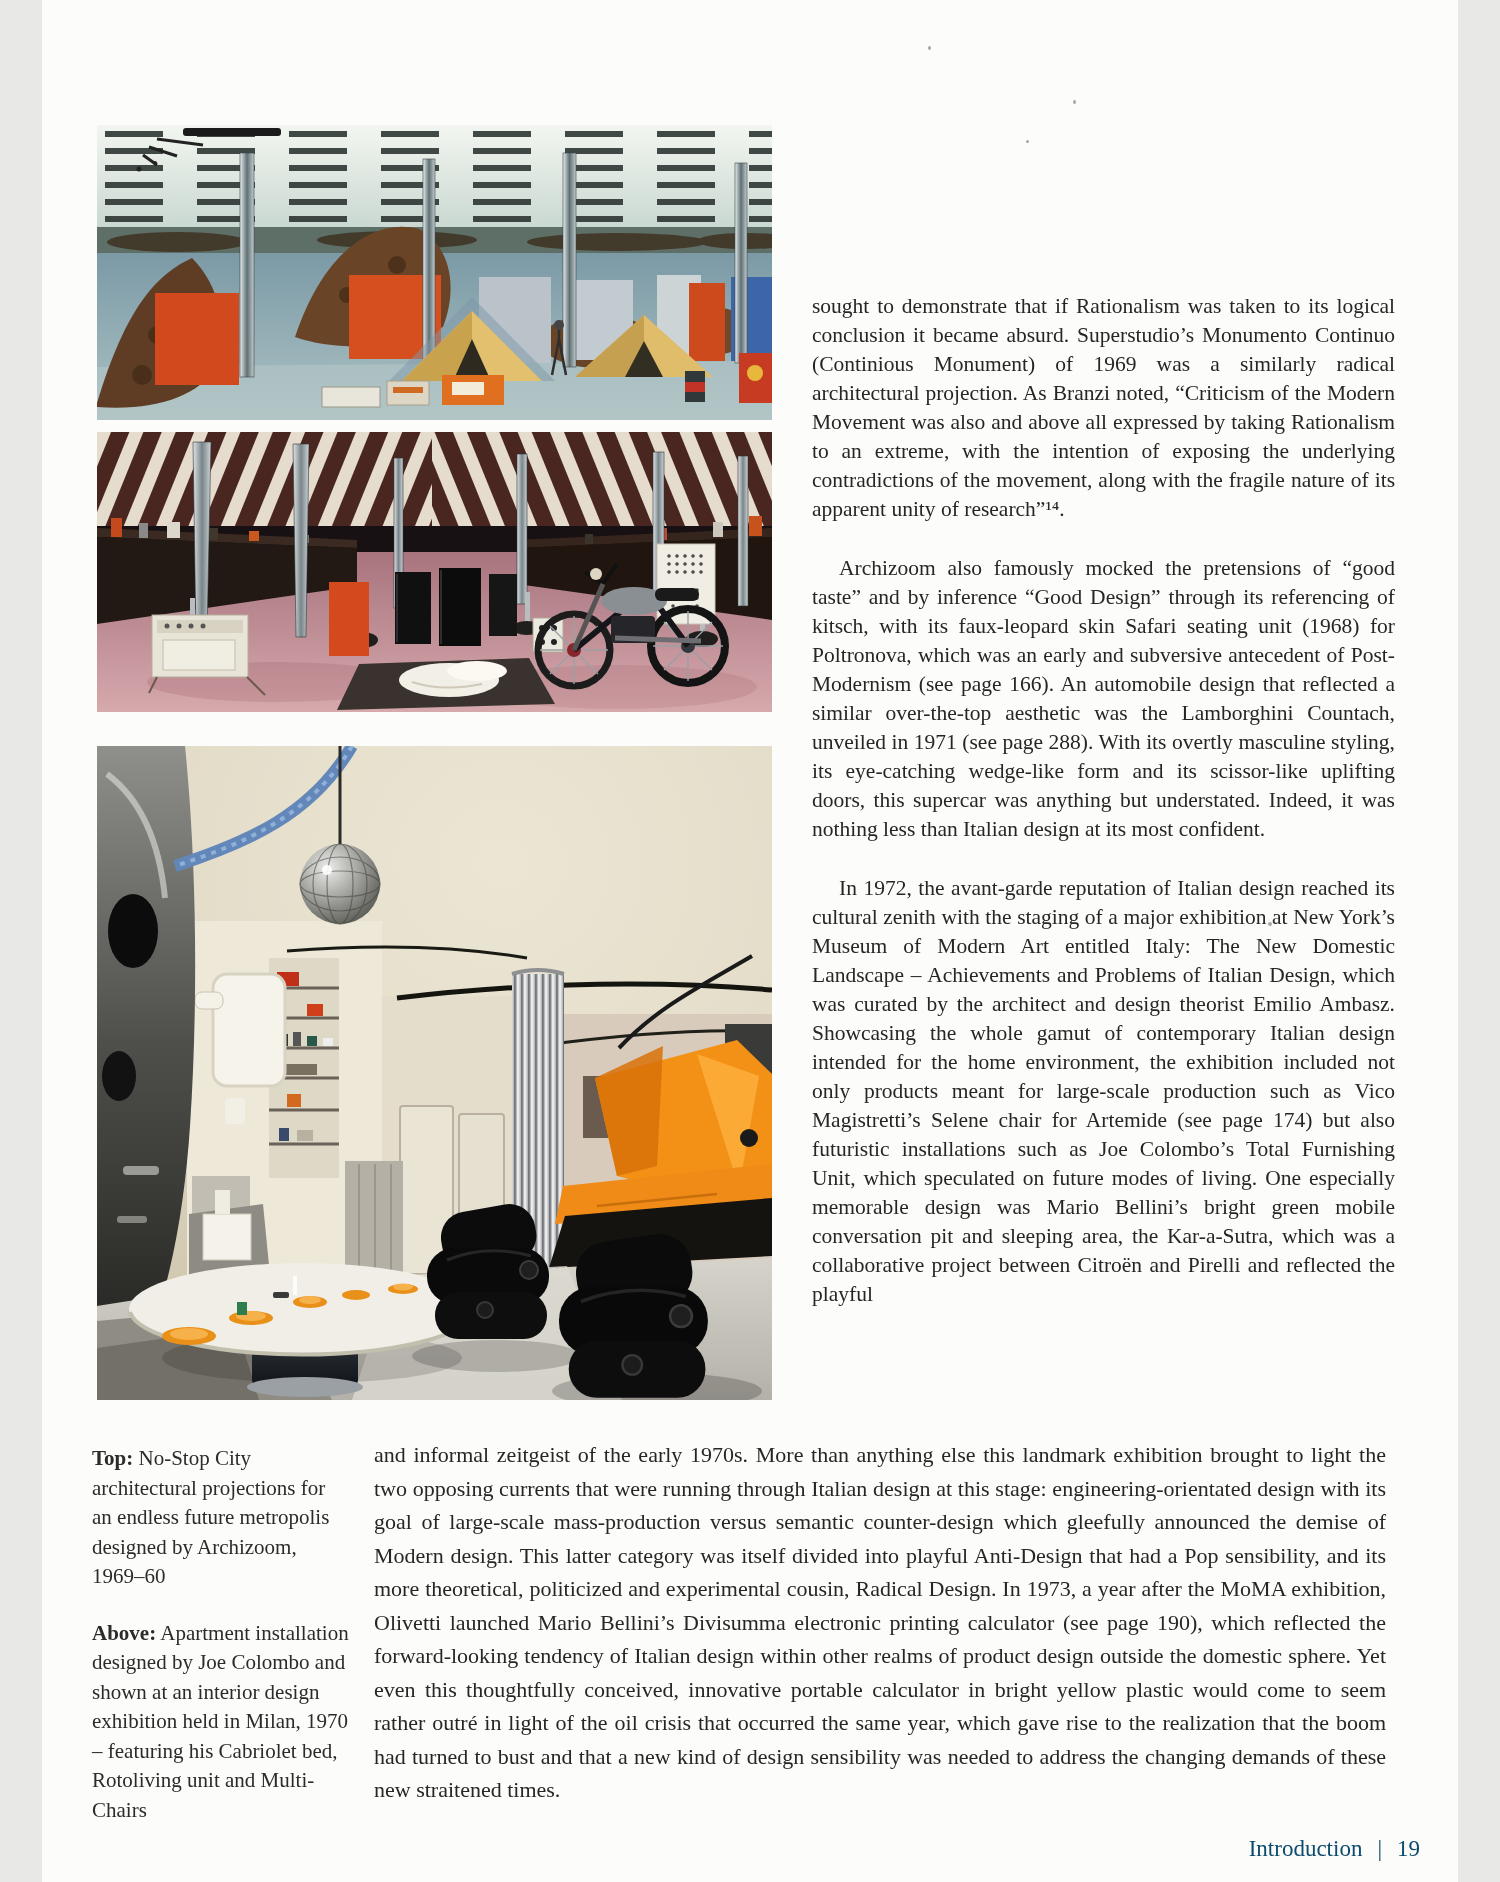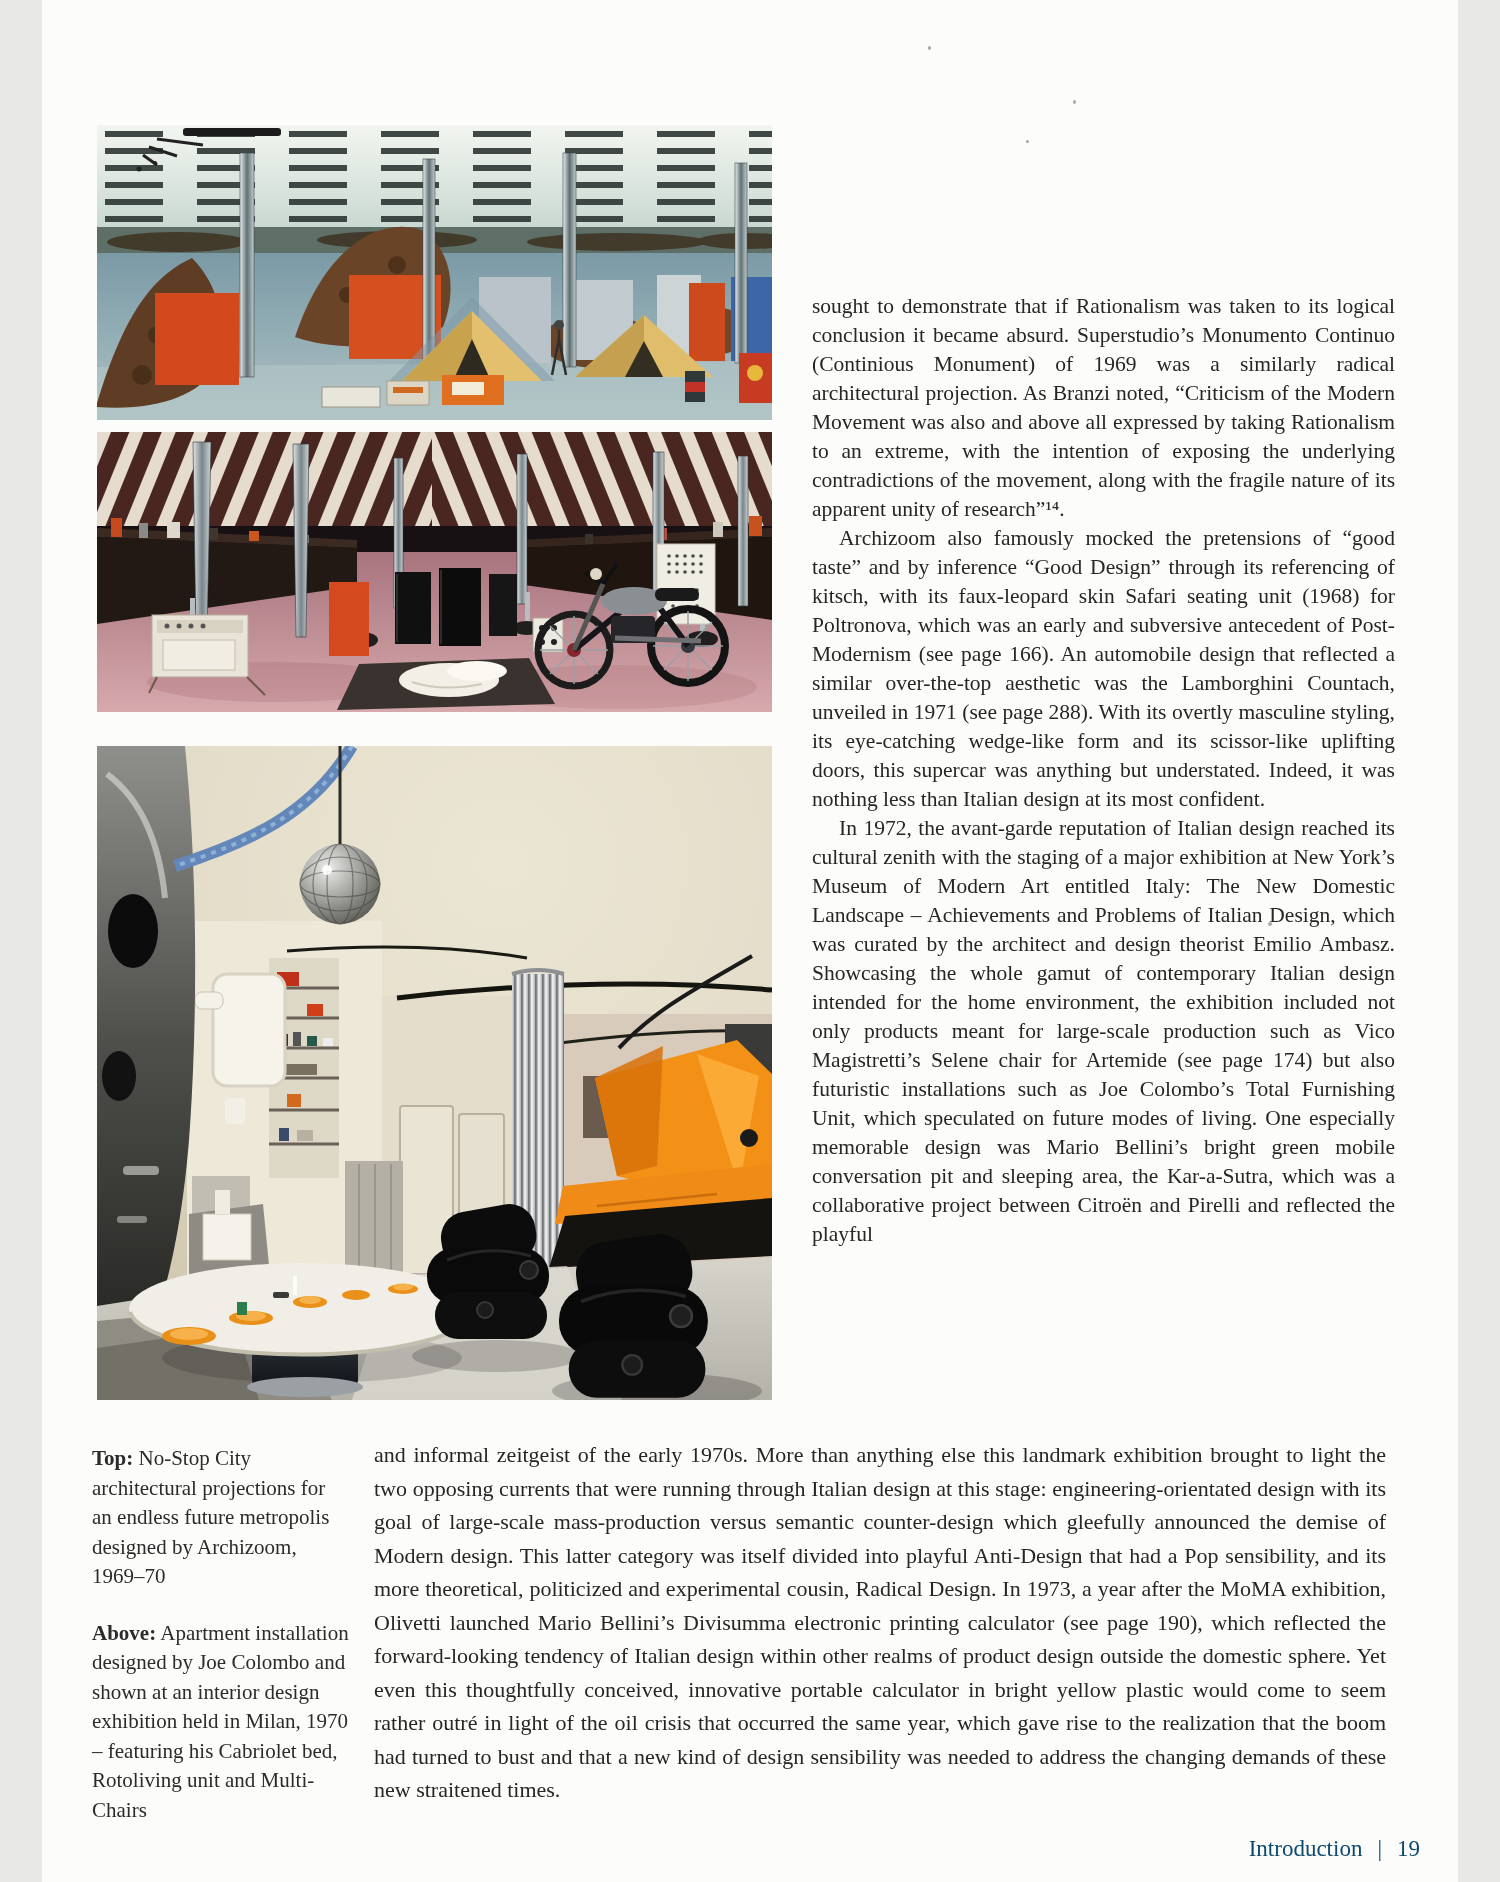--- a/index.html
+++ b/index.html
@@ -7,21 +7,21 @@
         font-family:"Liberation Serif",serif;}
   .photo{position:absolute;overflow:hidden;background:#ccc;}
   #photo1{left:55px;top:125px;width:675px;height:295px;}
   #photo2{left:55px;top:432px;width:675px;height:280px;}
   #photo3{left:55px;top:746px;width:675px;height:654px;}
   .photo svg{display:block;width:100%;height:100%;}
 
   .right-col{position:absolute;left:770px;top:292px;width:583px;
              font-size:21.5px;line-height:29px;text-align:justify;color:#262626;}
   .right-col p{margin:0;}
-  .right-col p.indent{text-indent:27px;}
+  .right-col p.indent{text-indent:27px;margin-top:30px;}
 
   .bottom-block{position:absolute;left:332px;top:1438px;width:1012px;
                 font-size:22px;line-height:33.5px;text-align:justify;color:#262626;}
   .bottom-block p{margin:0;}
 
   .caption{position:absolute;left:50px;top:1444px;width:258px;
            font-size:21px;line-height:29.5px;color:#2b2b2b;}
   .caption p{margin:0 0 27px 0;}
   .caption .lead{font-weight:bold;text-align:center;}
 
@@ -433,21 +433,21 @@
     <p>sought to demonstrate that if Rationalism was taken to its logical conclusion it became absurd. Superstudio’s Monumento Continuo (Continious Monument) of 1969 was a similarly radical architectural projection. As Branzi noted, “Criticism of the Modern Movement was also and above all expressed by taking Rationalism to an extreme, with the intention of exposing the underlying contradictions of the movement, along with the fragile nature of its apparent unity of research”¹⁴.</p>
     <p class="indent">Archizoom also famously mocked the pretensions of “good taste” and by inference “Good Design” through its referencing of kitsch, with its faux-leopard skin Safari seating unit (1968) for Poltronova, which was an early and subversive antecedent of Post-Modernism (see page 166). An automobile design that reflected a similar over-the-top aesthetic was the Lamborghini Countach, unveiled in 1971 (see page 288). With its overtly masculine styling, its eye-catching wedge-like form and its scissor-like uplifting doors, this supercar was anything but understated. Indeed, it was nothing less than Italian design at its most confident.</p>
     <p class="indent">In 1972, the avant-garde reputation of Italian design reached its cultural zenith with the staging of a major exhibition at New York’s Museum of Modern Art entitled Italy: The New Domestic Landscape – Achievements and Problems of Italian Design, which was curated by the architect and design theorist Emilio Ambasz. Showcasing the whole gamut of contemporary Italian design intended for the home environment, the exhibition included not only products meant for large-scale production such as Vico Magistretti’s Selene chair for Artemide (see page 174) but also futuristic installations such as Joe Colombo’s Total Furnishing Unit, which speculated on future modes of living. One especially memorable design was Mario Bellini’s bright green mobile conversation pit and sleeping area, the Kar-a-Sutra, which was a collaborative project between Citroën and Pirelli and reflected the playful</p>
   </div>
 
   <div class="bottom-block">
     <p>and informal zeitgeist of the early 1970s. More than anything else this landmark exhibition brought to light the two opposing currents that were running through Italian design at this stage: engineering-orientated design with its goal of large-scale mass-production versus semantic counter-design which gleefully announced the demise of Modern design. This latter category was itself divided into playful Anti-Design that had a Pop sensibility, and its more theoretical, politicized and experimental cousin, Radical Design. In 1973, a year after the MoMA exhibition, Olivetti launched Mario Bellini’s Divisumma electronic printing calculator (see page 190), which reflected the forward-looking tendency of Italian design within other realms of product design outside the domestic sphere. Yet even this thoughtfully conceived, innovative portable calculator in bright yellow plastic would come to seem rather outré in light of the oil crisis that occurred the same year, which gave rise to the realization that the boom had turned to bust and that a new kind of design sensibility was needed to address the changing demands of these new straitened times.</p>
   </div>
 
   <div class="caption">
-    <p><span class="lead">Top:</span> <span>No-Stop City architectural projections for an endless future metropolis designed by Archizoom, 1969–70</span></p>
+    <p><span class="lead">Top:</span> <span>No-Stop City architectural projections for an endless future metropolis designed by Archizoom, 1969–60</span></p>
     <p><span class="lead">Above:</span> <span>Apartment installation designed by Joe Colombo and shown at an interior design exhibition held in Milan, 1970 – featuring his Cabriolet bed, Rotoliving unit and Multi-Chairs</span></p>
   </div>
 
   <div class="footer">
     <span>Introduction</span><span class="sep">|</span><span>19</span>
   </div>
 
   <div class="speck" style="left:886px;top:46px;width:3px;height:4px;"></div>
   <div class="speck" style="left:1031px;top:100px;width:3px;height:4px;"></div>
   <div class="speck" style="left:984px;top:140px;width:3px;height:3px;"></div>

